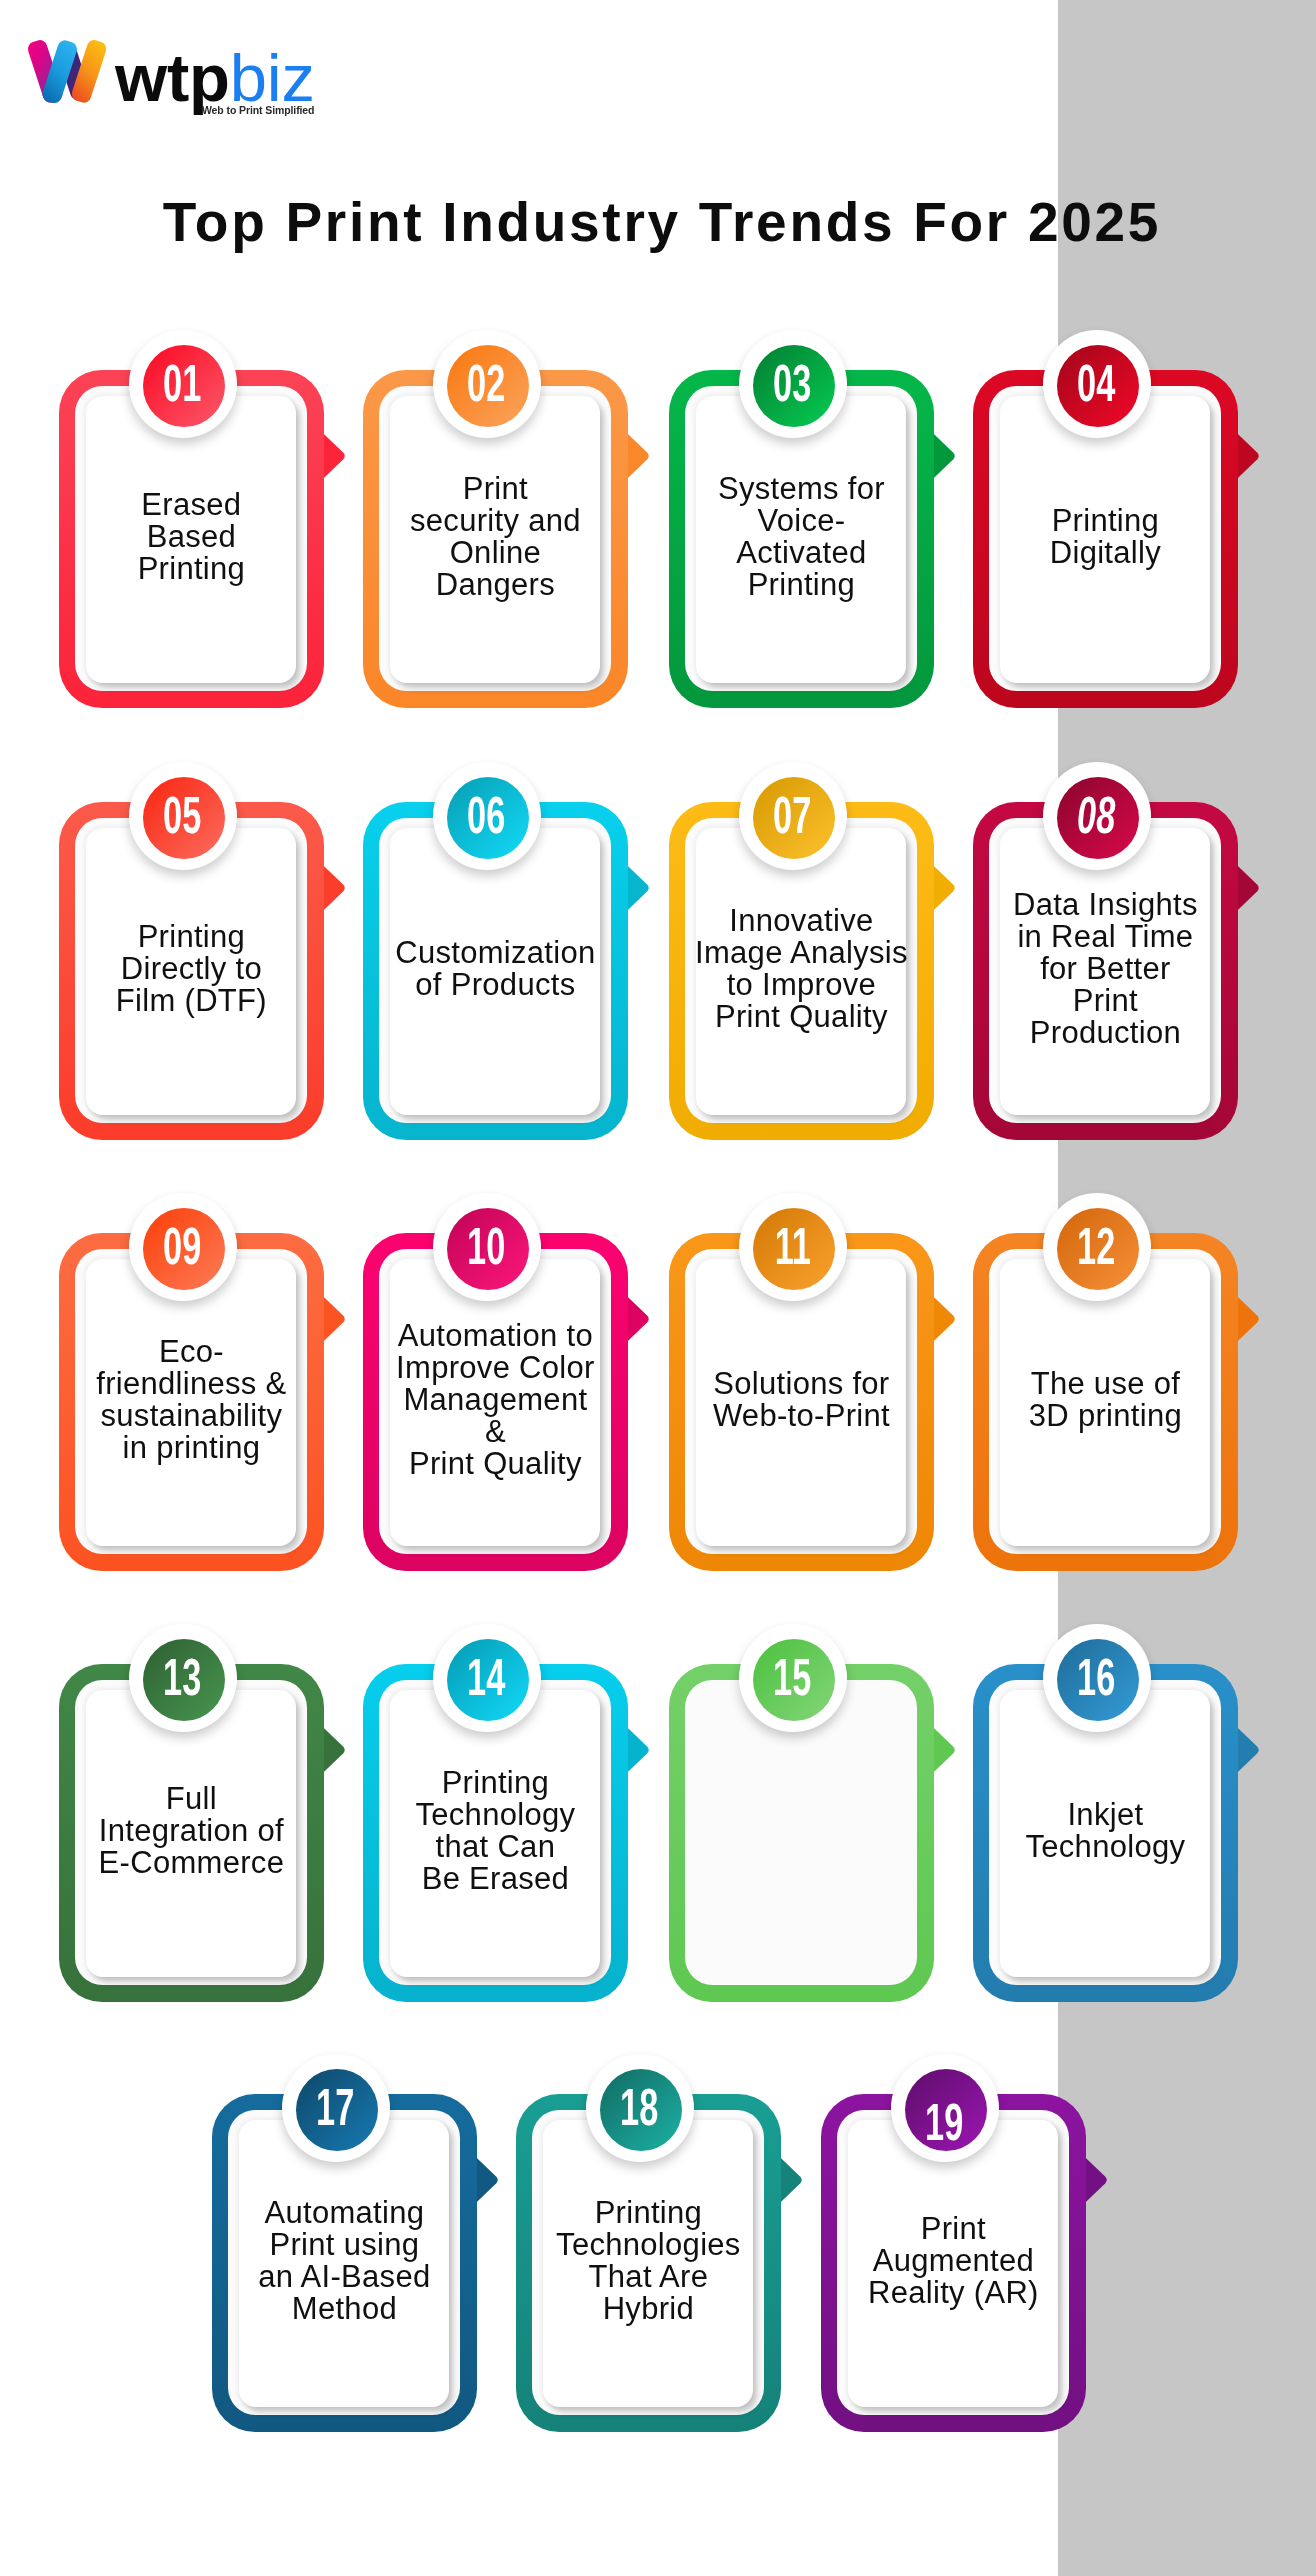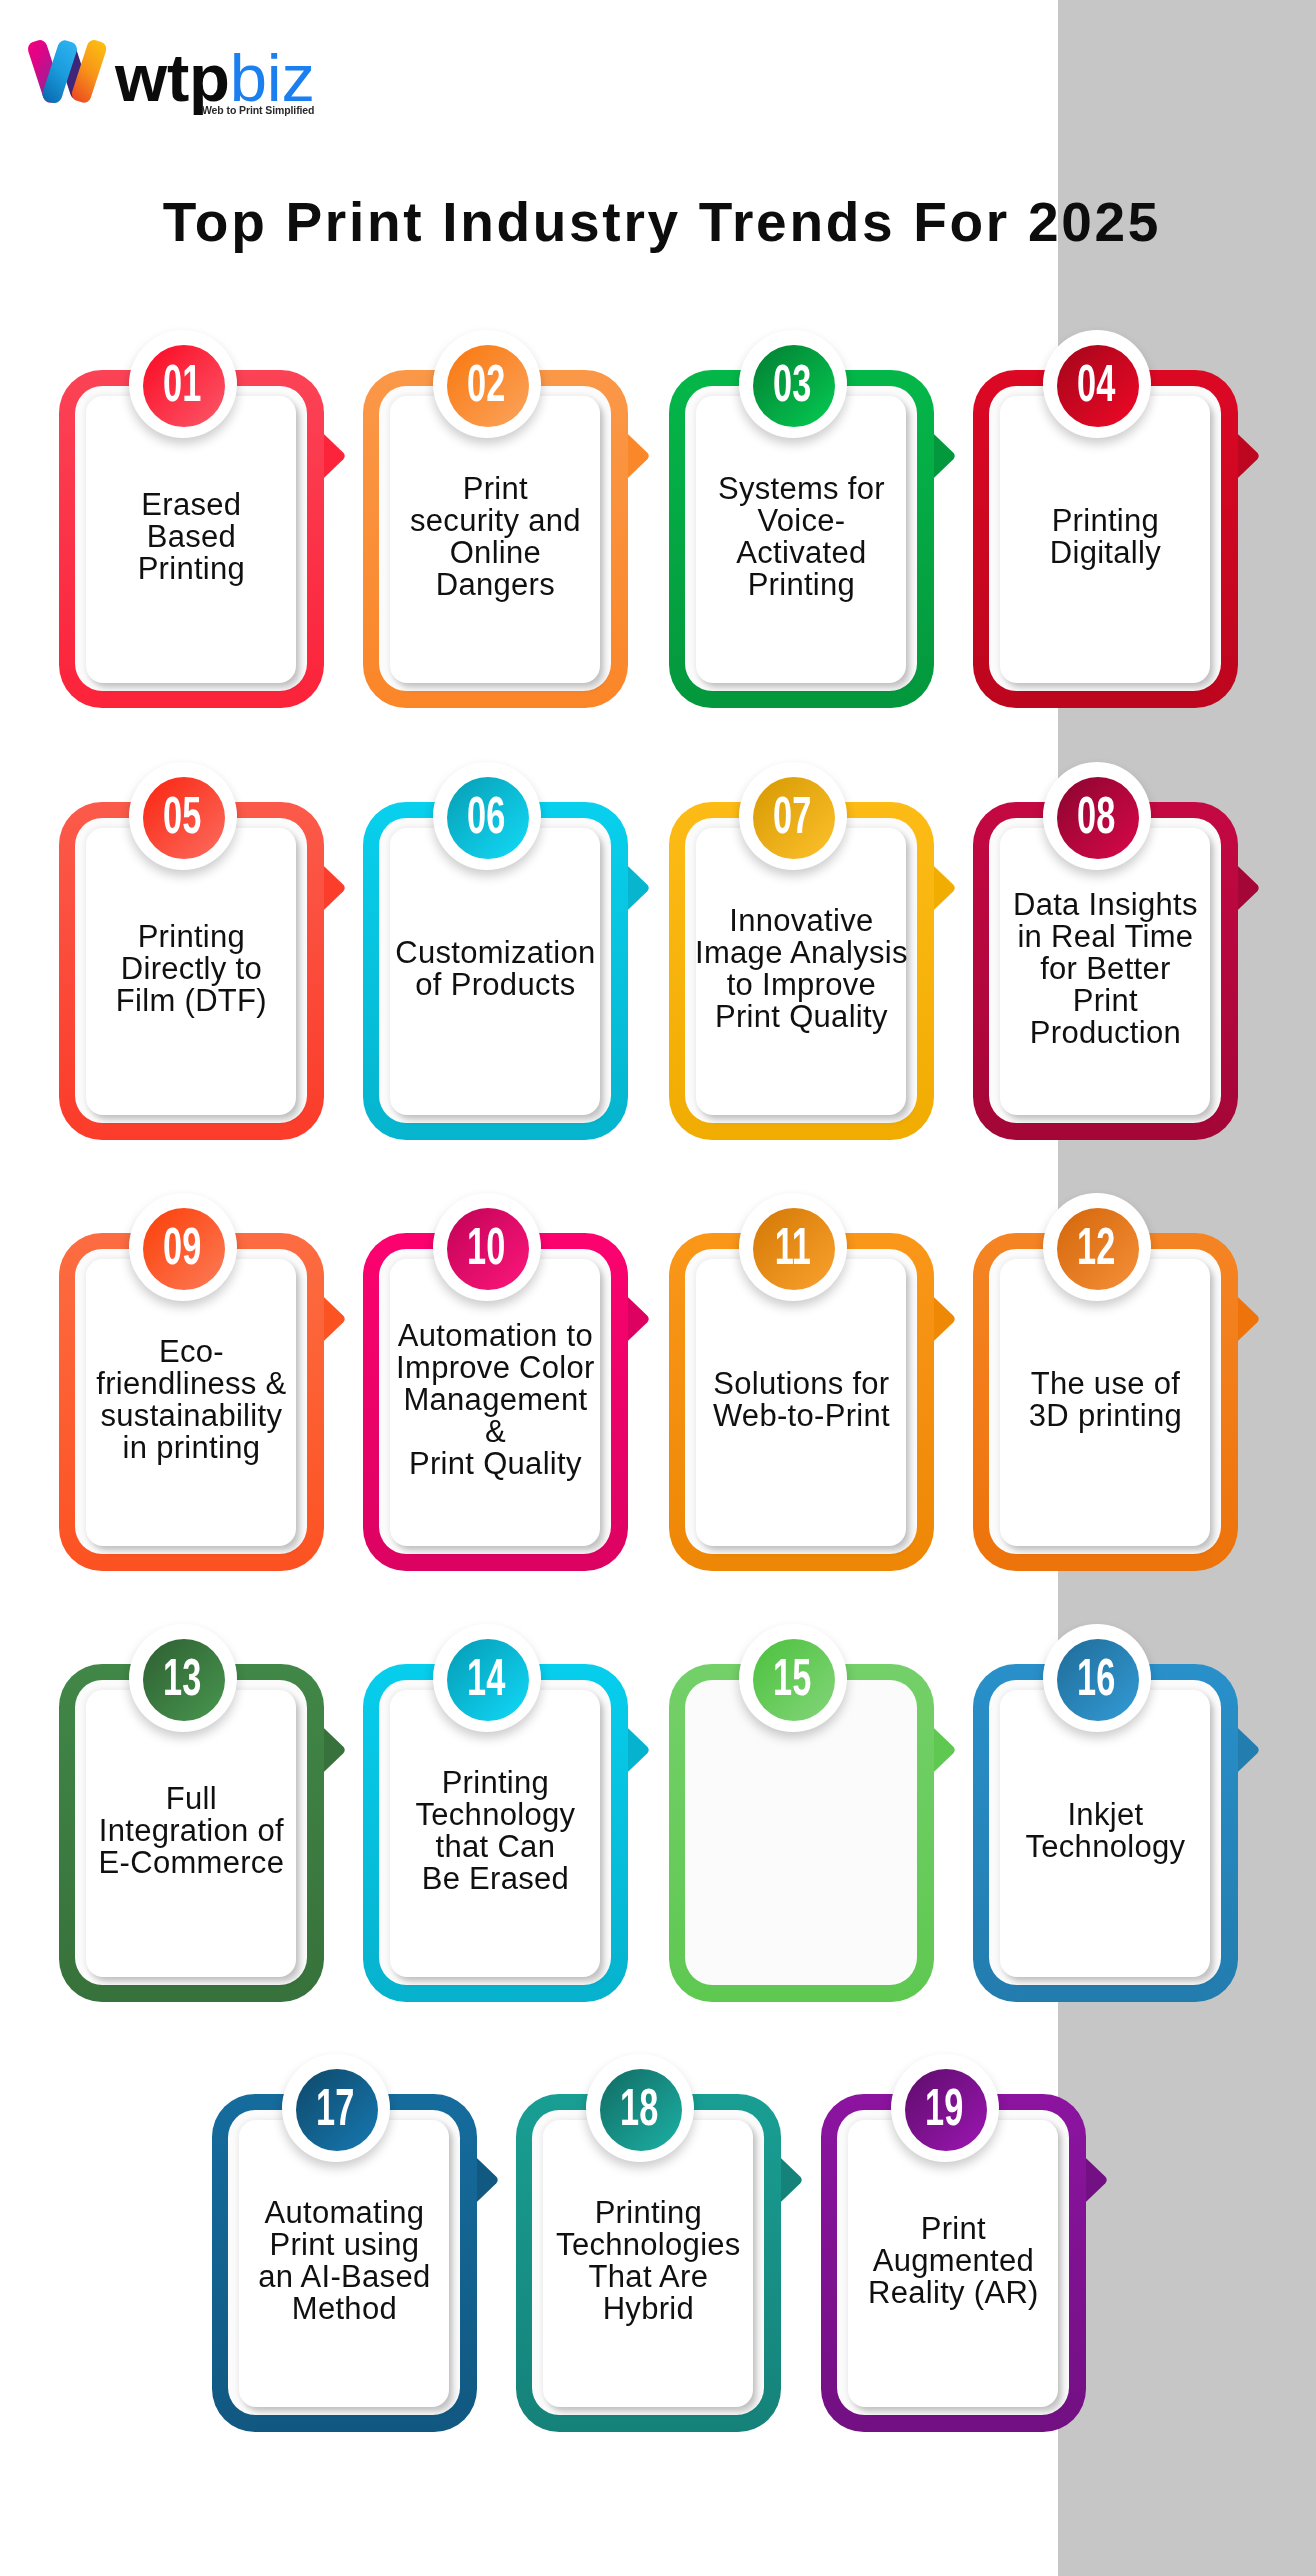--- a/index.html
+++ b/index.html
@@ -280,21 +280,21 @@
     <div class="inner">
       <div class="label">
           <span class="line">Data Insights</span>
           <span class="line">in Real Time</span>
           <span class="line">for Better</span>
           <span class="line">Print</span>
           <span class="line">Production</span>
         </div>
     </div>
     <div class="badge">
-      <div class="disc" style="background:linear-gradient(135deg,#8A052F 0%,#D90849 100%);">
+      <div class="disc" style="background:linear-gradient(135deg,#8A052F 0%,#D90849 100%);font-style:italic;">
         <span class="num">08</span>
       </div>
     </div>
   </div>
   <div class="card" style="left:59px;top:1233px;">
     <div class="arrow">
         <svg width="34" height="46" viewBox="0 0 40 54">
           <path d="M0 0 H8 L32.2 23.3 Q35.4 27 32.2 30.7 L8 54 H0 Z" fill="#FC5323"></path>
         </svg>
       </div>
@@ -507,21 +507,21 @@
     <div class="frame" style="background:linear-gradient(180deg,#8C14A0 0%,#721082 100%);"></div>
     <div class="frame-well"></div>
     <div class="inner">
       <div class="label">
           <span class="line">Print</span>
           <span class="line">Augmented</span>
           <span class="line">Reality (AR)</span>
         </div>
     </div>
     <div class="badge">
-      <div class="disc" style="background:linear-gradient(135deg,#5D0D6A 0%,#9D16B3 100%);">
+      <div class="disc" style="background:linear-gradient(135deg,#5D0D6A 0%,#9D16B3 100%);align-items:flex-end;">
         <span class="num">19</span>
       </div>
     </div>
   </div>
 
 
 </div>
 
 
 </body></html>

